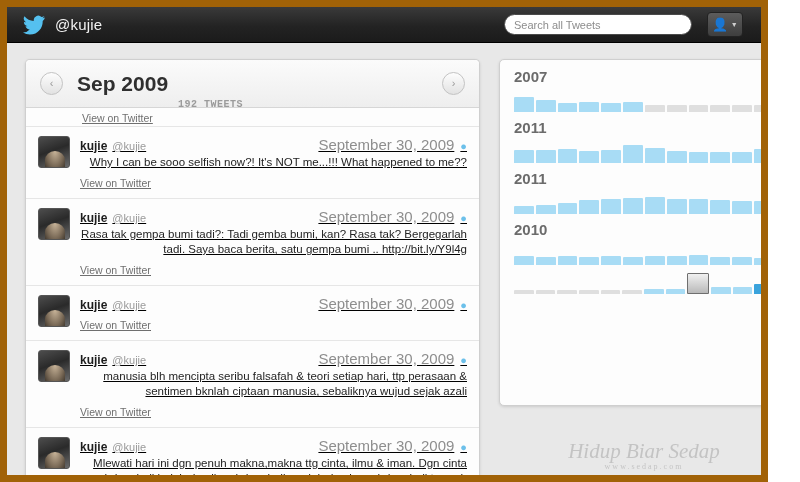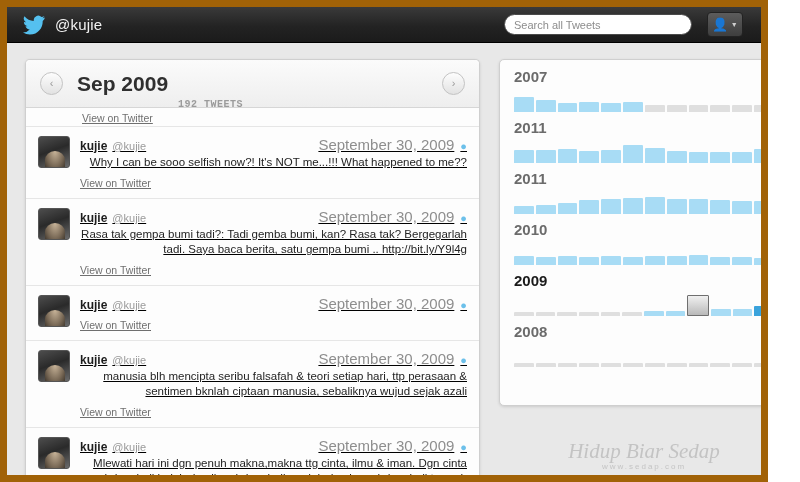--- a/index.html
+++ b/index.html
@@ -204,21 +204,21 @@
     color: rgba(150,150,150,.45);
     font-family: "Liberation Serif", serif;
     font-size: 21px;
     font-style: italic;
     pointer-events: none;
   }
   .watermark small {
     display: block;
     font-size: 8px; letter-spacing: 2px;
     font-style: normal;
-    font-family: Liberation Sans, sans-serif;
+    font-family: Liberation Serif, serif;
     margin-top: -2px;
   }
 </style>
 </head>
 <body>
 
 <div id="app">
 
   <div class="topbar">
     <div class="bird">
@@ -392,53 +392,35 @@
             <div class="bar" style="height: 8px;"></div>
             <div class="bar" style="height: 9px;"></div>
             <div class="bar" style="height: 9px;"></div>
             <div class="bar" style="height: 10px;"></div>
             <div class="bar" style="height: 8px;"></div>
             <div class="bar" style="height: 8px;"></div>
             <div class="bar" style="height: 7px;"></div>
           </div>
         </div>
         <div class="year-block current">
-          <div class="year-label">2009</div>
           <div class="bars">
             <div class="bar empty" style="height: 4px;"></div>
             <div class="bar empty" style="height: 4px;"></div>
             <div class="bar empty" style="height: 4px;"></div>
             <div class="bar empty" style="height: 4px;"></div>
             <div class="bar empty" style="height: 4px;"></div>
             <div class="bar empty" style="height: 4px;"></div>
             <div class="bar" style="height: 5px;"></div>
             <div class="bar" style="height: 5px;"></div>
             <div class="bar selected" style="height: 21px;"></div>
             <div class="bar" style="height: 7px;"></div>
             <div class="bar" style="height: 7px;"></div>
             <div class="bar active" style="height: 10px;"></div>
           </div>
         </div>
-        <div class="year-block">
-          <div class="year-label">2008</div>
-          <div class="bars">
-            <div class="bar empty" style="height: 4px;"></div>
-            <div class="bar empty" style="height: 4px;"></div>
-            <div class="bar empty" style="height: 4px;"></div>
-            <div class="bar empty" style="height: 4px;"></div>
-            <div class="bar empty" style="height: 4px;"></div>
-            <div class="bar empty" style="height: 4px;"></div>
-            <div class="bar empty" style="height: 4px;"></div>
-            <div class="bar empty" style="height: 4px;"></div>
-            <div class="bar empty" style="height: 4px;"></div>
-            <div class="bar empty" style="height: 4px;"></div>
-            <div class="bar empty" style="height: 4px;"></div>
-            <div class="bar empty" style="height: 4px;"></div>
-          </div>
-        </div>
       </div>
   </div>
 
 
   <div class="watermark">
     <span>Hidup Biar Sedap</span>
     <small>www.sedap.com</small>
   </div>
 
 </div>

